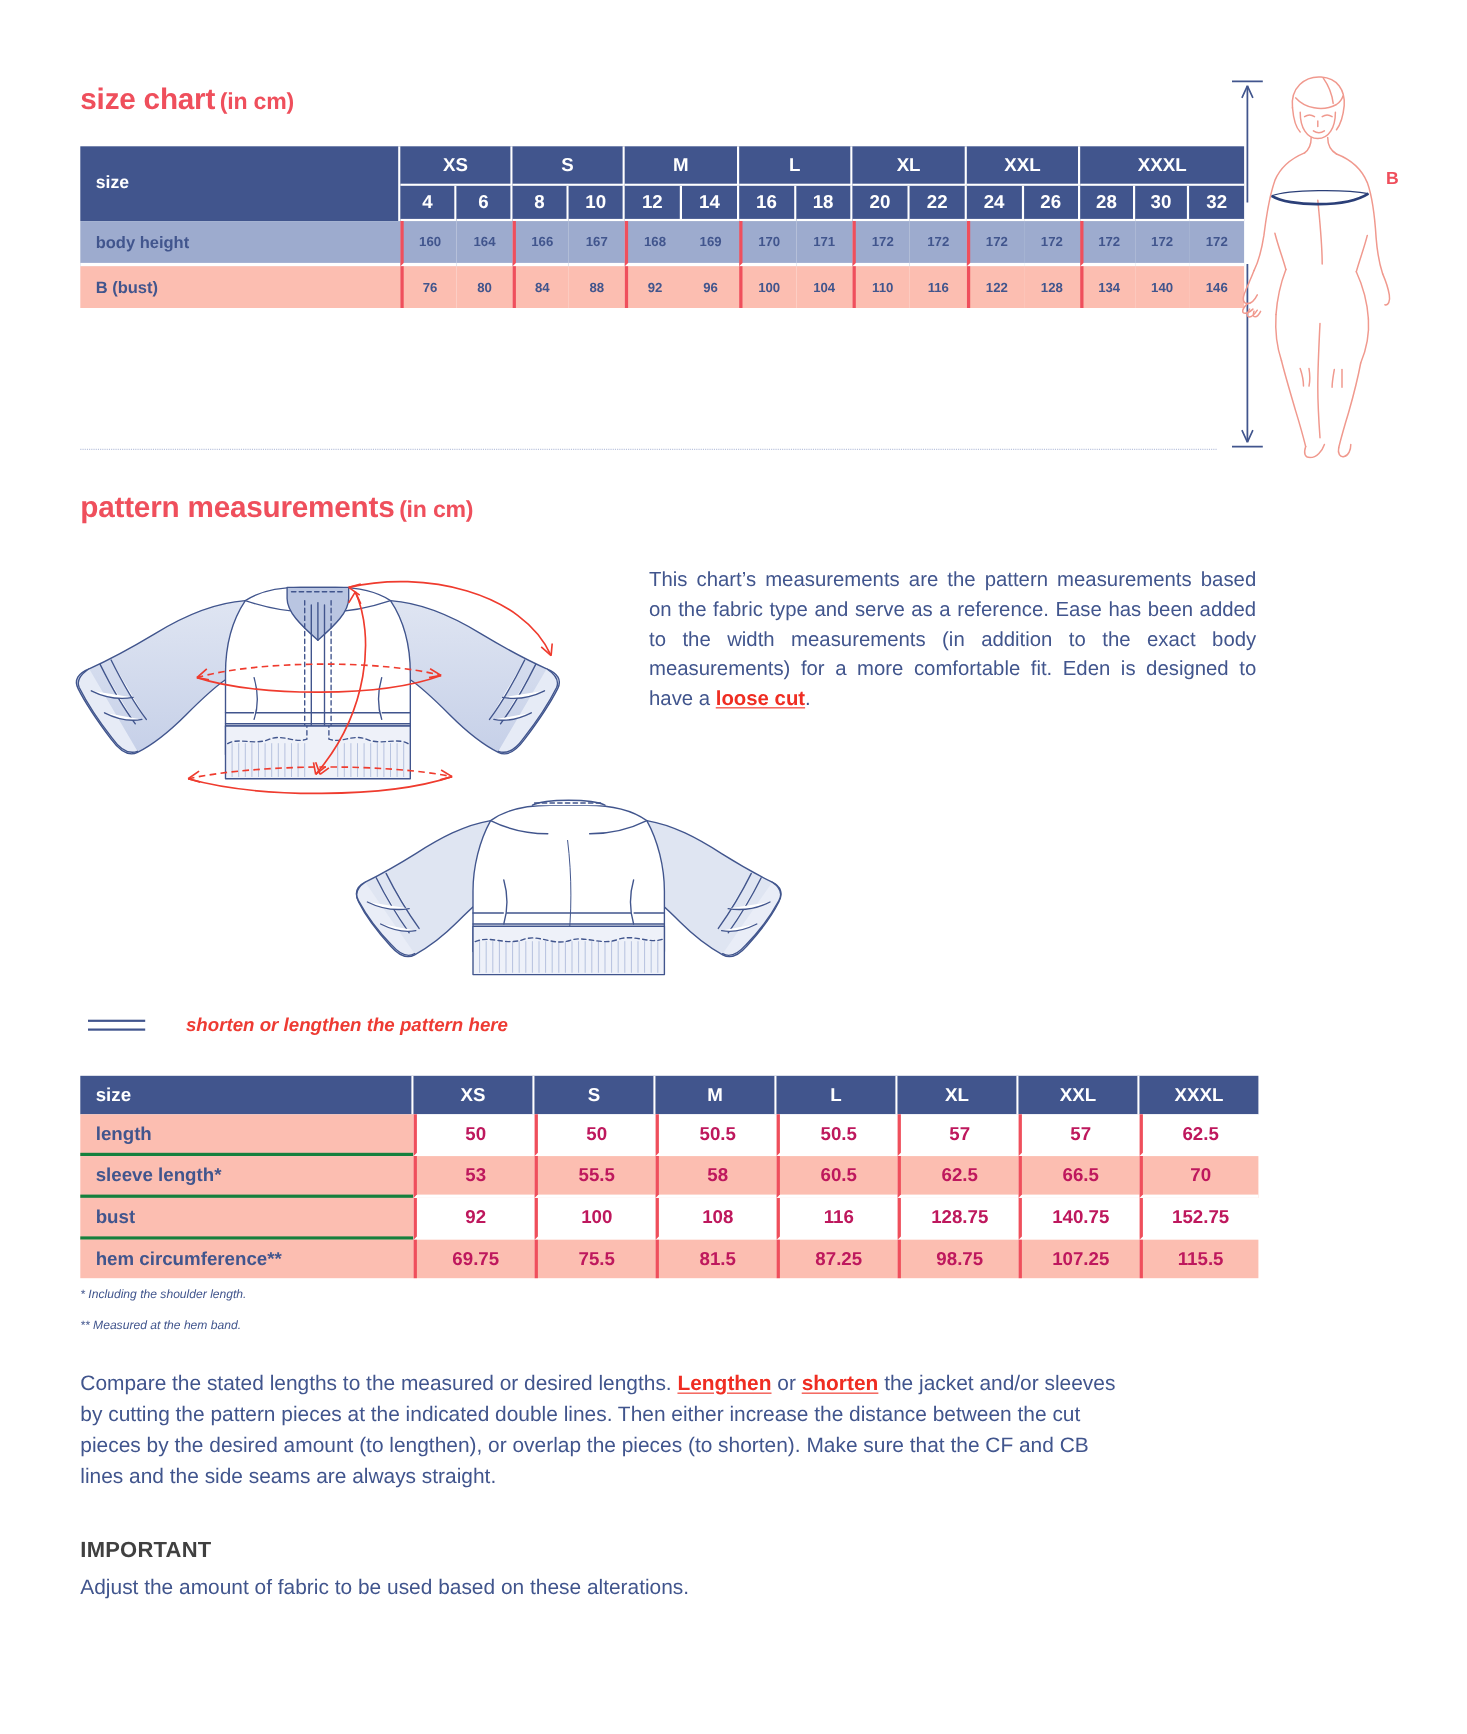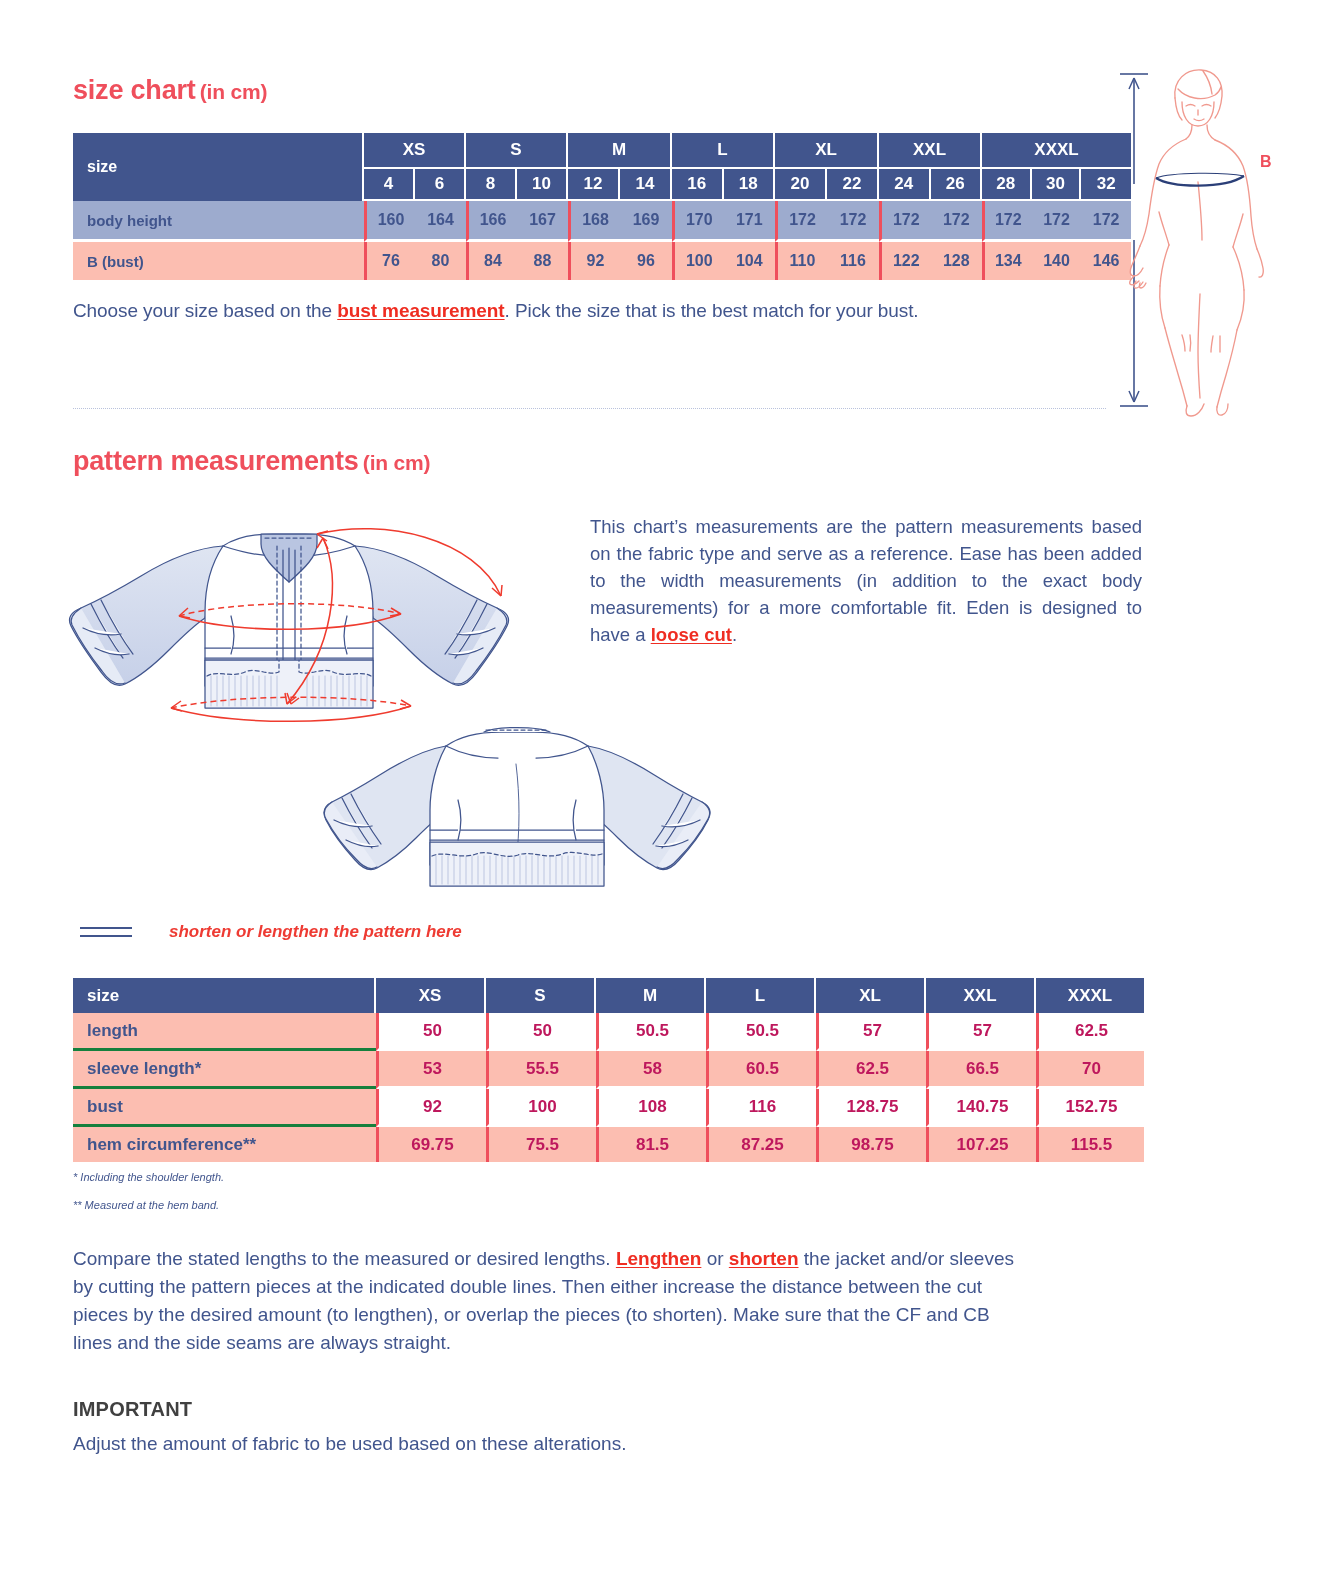--- a/index.html
+++ b/index.html
@@ -73,21 +73,21 @@
     text-align: left;
     padding-left: 14px;
     font-size: 15px;
     font-weight: bold;
     height: 38px;
   }
   .t1 .r-height .rowlabel,
   .t1 .r-height td { background: #9dabce; color: #41558d; }
   .t1 .r-bust .rowlabel,
   .t1 .r-bust td { background: #fcbeb1; color: #41558d; }
-  .t1 tbody td { height: 38px; font-size: 16px; font-weight: bold; }
+  .t1 tbody td { height: 38px; font-size: 12px; font-weight: bold; }
   .t1 tbody tr.r-height td { border-bottom: 3px solid #ffffff; }
   .t1 .sep { border-left: 3px solid #ef4f5c; }
   .t1 .rowlabel.rl { border-right: none; }
 
   
   .note1 {
     position: absolute;
     left: 73px; top: 300px;
     font-size: 19px;
     color: #41558d;
@@ -304,23 +304,20 @@
         <td>116</td>
         <td class="sep">122</td>
         <td>128</td>
         <td class="sep">134</td>
         <td>140</td>
         <td>146</td>
       </tr>
     </tbody>
   </table>
 
-  <div class="note1">
-    <span>Choose your size based on the </span><span class="hl">bust measurement</span><span>. Pick the size that is the best match for your bust.</span>
-  </div>
 
   <div class="figure-box">
     <svg width="215" height="355" viewBox="0 0 215 355">
 
       <g stroke="#41558d" stroke-width="1.6" fill="none">
         <line x1="8" y1="12" x2="36" y2="12"></line>
         <line x1="22" y1="16" x2="22" y2="122"></line>
         <path d="M22 16 L17 27 M22 16 L27 27" stroke-width="1.5"></path>
         <line x1="22" y1="178" x2="22" y2="340"></line>
         <path d="M22 340 L17 329 M22 340 L27 329" stroke-width="1.5"></path>

